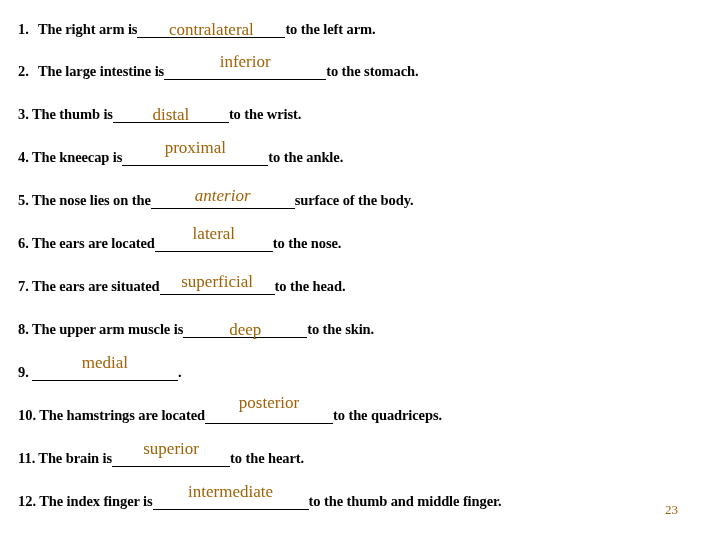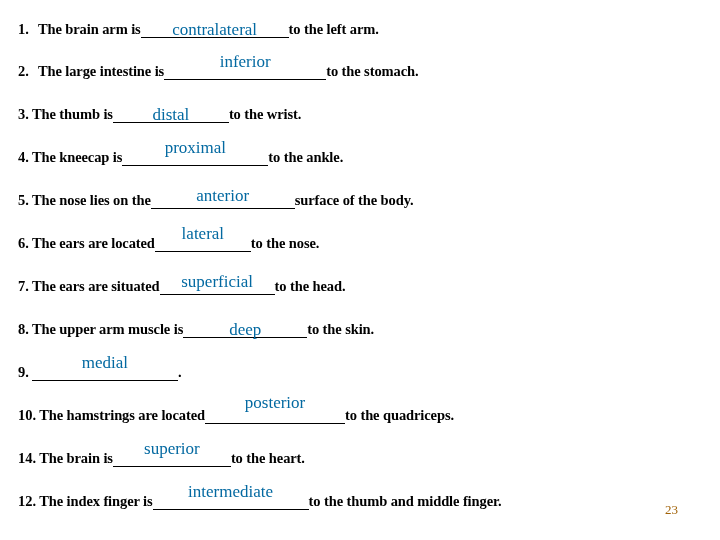--- a/index.html
+++ b/index.html
@@ -61,21 +61,21 @@
     border-bottom: 1.6px solid #000000;
     height: 17px;
     vertical-align: bottom;
   }
 
   .answer {
     position: absolute;
     left: 0;
     width: 100%;
     text-align: center;
-    color: #0369a1;
+    color: #a16207;
     font-weight: normal;
     font-size: 17px;
     line-height: 17px;
     font-family: "Liberation Serif", "DejaVu Serif", serif;
     white-space: nowrap;
     pointer-events: none;
   }
 
   
   .answer.on-rule  { bottom: -1px; }
@@ -94,21 +94,21 @@
   }
 </style>
 </head>
 <body>
 
 <div id="worksheet">
   <div id="question-list">
       <div class="q-row" style="top: 4px;">
         <div class="q-line">
           <span class="q-num wide">1.</span>
-          <span class="q-text">The brain arm is </span>
+          <span class="q-text">The right arm is </span>
           <span class="blank" style="width: 148px;">
             <span class="answer on-rule">contralateral</span>
           </span>
           <span class="q-text"> to the left arm.</span>
         </div>
       </div>
       <div class="q-row" style="top: 46px;">
         <div class="q-line">
           <span class="q-num wide">2.</span>
           <span class="q-text">The large intestine is </span>
@@ -135,31 +135,31 @@
           <span class="blank" style="width: 146px;">
             <span class="answer high">proximal</span>
           </span>
           <span class="q-text"> to the ankle.</span>
         </div>
       </div>
       <div class="q-row" style="top: 175px;">
         <div class="q-line">
           <span class="q-num narrow">5.</span>
           <span class="q-text">The nose lies on the </span>
-          <span class="blank" style="width: 144px;">
+          <span class="blank" style="width: 144px; font-style: italic;">
             <span class="answer mid">anterior</span>
           </span>
           <span class="q-text">surface of the body.</span>
         </div>
       </div>
       <div class="q-row" style="top: 218px;">
         <div class="q-line">
           <span class="q-num narrow">6.</span>
           <span class="q-text">The ears are located</span>
-          <span class="blank" style="width: 96px;">
+          <span class="blank" style="width: 118px;">
             <span class="answer high">lateral</span>
           </span>
           <span class="q-text">to the nose.</span>
         </div>
       </div>
       <div class="q-row" style="top: 261px;">
         <div class="q-line">
           <span class="q-num narrow">7.</span>
           <span class="q-text">The ears are situated </span>
           <span class="blank" style="width: 115px;">
@@ -184,29 +184,29 @@
           <span class="blank" style="width: 146px;">
             <span class="answer high">medial</span>
           </span>
           <span class="q-text">.</span>
         </div>
       </div>
       <div class="q-row" style="top: 390px;">
         <div class="q-line">
           <span class="q-num narrow">10.</span>
           <span class="q-text">The hamstrings are located</span>
-          <span class="blank" style="width: 140px;">
+          <span class="blank" style="width: 128px;">
             <span class="answer higher">posterior</span>
           </span>
           <span class="q-text"> to the quadriceps.</span>
         </div>
       </div>
       <div class="q-row" style="top: 433px;">
         <div class="q-line">
-          <span class="q-num narrow">14.</span>
+          <span class="q-num narrow">11.</span>
           <span class="q-text">The brain is </span>
           <span class="blank" style="width: 118px;">
             <span class="answer high">superior</span>
           </span>
           <span class="q-text">to the heart.</span>
         </div>
       </div>
       <div class="q-row" style="top: 476px;">
         <div class="q-line">
           <span class="q-num narrow">12.</span>

